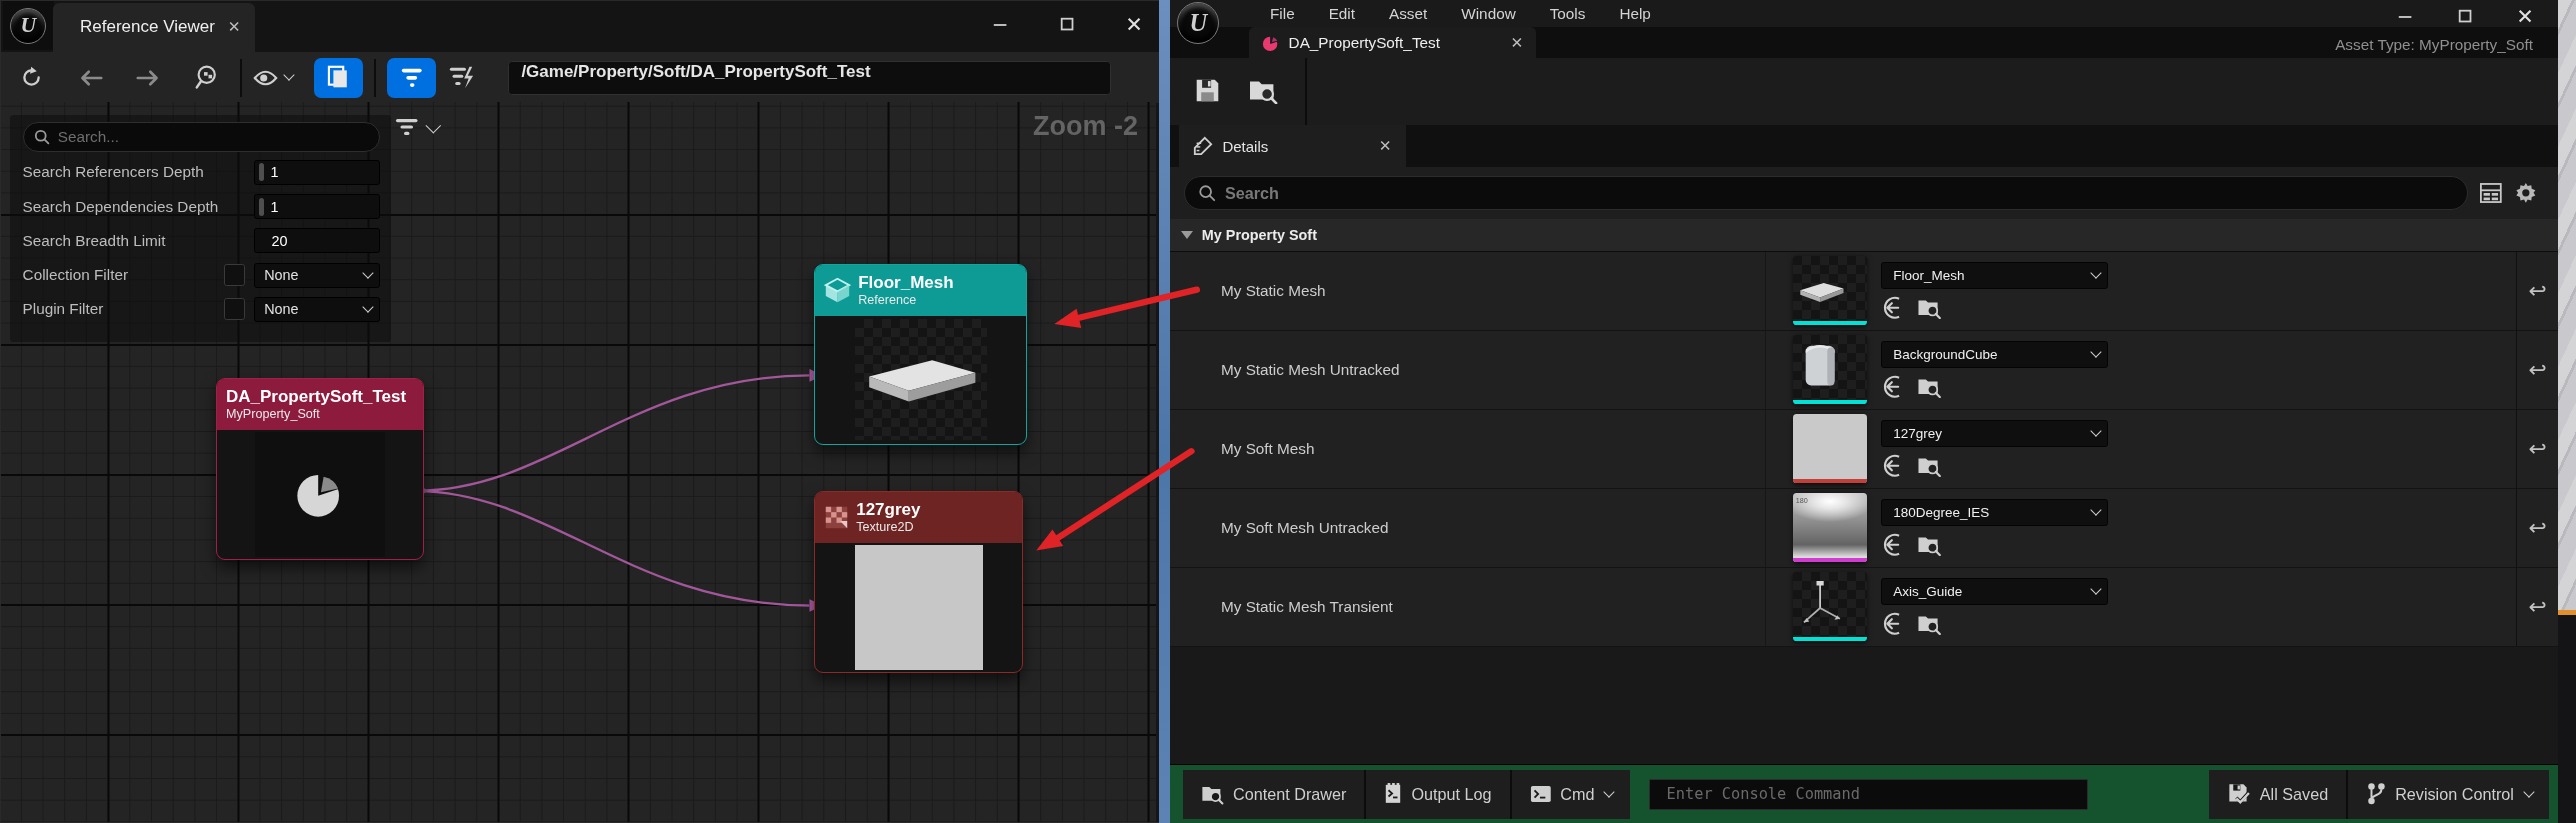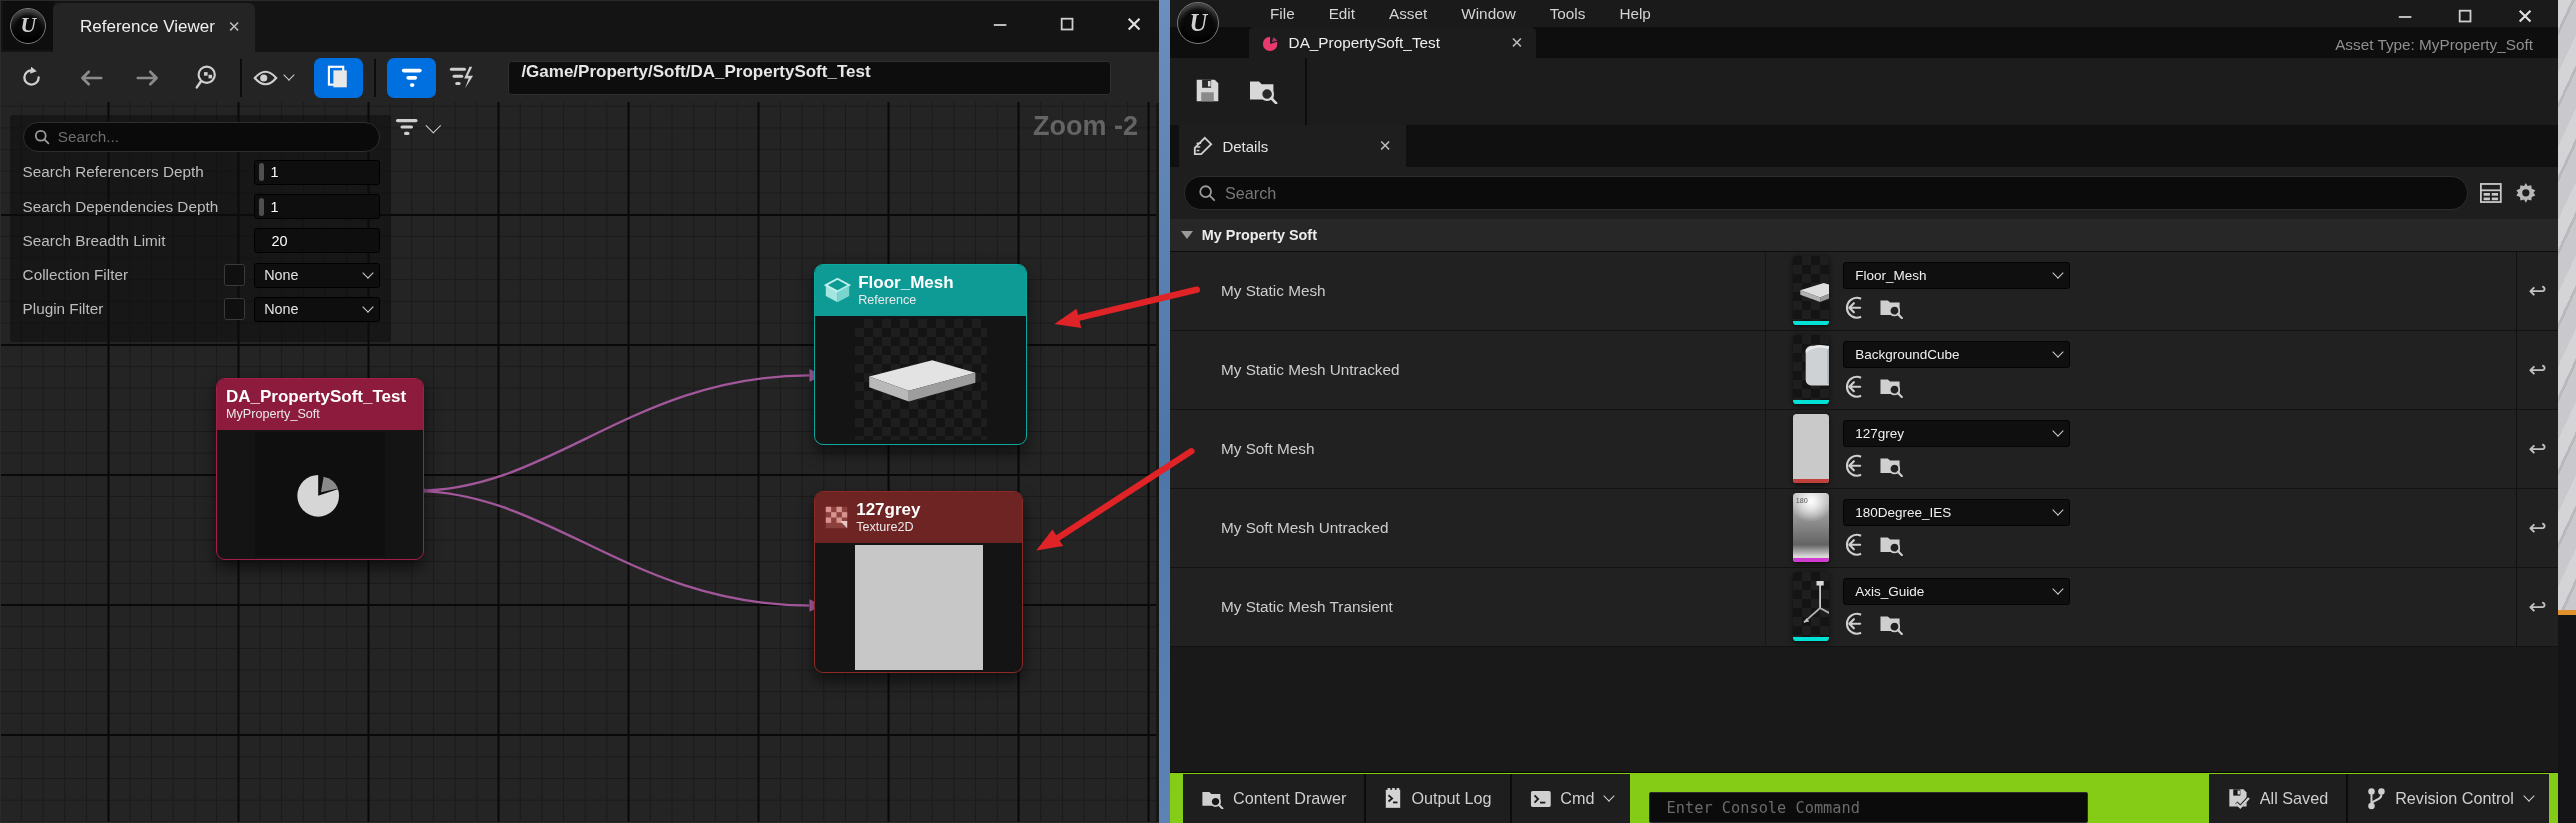--- a/index.html
+++ b/index.html
@@ -108,47 +108,47 @@
   .rw-toolbar { position:absolute; left:0; top:58px; width:100%; height:67px; background:#1c1c1c;
                 display:flex; align-items:center; gap:27px; padding-left:23.5px; }
   .rw-toolbar .sep { width:1.8px; height:67px; background:#0c0c0c; position:absolute; left:135px; top:0; }
 
   
   .rw-details { position:absolute; left:0; top:125px; width:100%; height:650px; background:#191919; }
   .d-tabbar { height:42px; background:#101010; position:relative; }
   .d-tab { position:absolute; left:9px; top:0; width:227px; height:42px; background:#1e1e1e;
            display:flex; align-items:center; gap:9px; padding:0 14.4px; }
   .d-tab .t { color:#e5e5e5; font-size:15px; flex:1; }
-  .d-searchrow { height:52px; background:#1e1e1e; display:flex; align-items:center; padding:0 21.7px 0 14.4px; gap:12.6px; }
+  .d-searchrow { height:52px; background:#1e1e1e; display:flex; align-items:center; padding:0 21.7px 0 14.4px; gap:12.6px;font-weight:bold; }
   .d-search { flex:1; height:34px; border-radius:17px; background:#0b0b0b; border:0.9px solid #2c2c2c;
               display:flex; align-items:center; gap:9px; padding:0 12.6px; color:#787878; font-size:16.2px; }
   .d-cat { height:32.5px; background:#272727; border-bottom:0.9px solid #0d0d0d;
            display:flex; align-items:center; gap:9px; padding-left:10.8px; }
   .d-cat .t { color:#ececec; font-size:14.4px; font-weight:bold; }
   .tri-down { width:0; height:0; border-left:6.3px solid transparent; border-right:6.3px solid transparent;
               border-top:8.1px solid #9a9a9a; }
   .prow { height:79px; background:#212121; border-bottom:0.9px solid #131313; display:flex; align-items:stretch; }
   .prow .plabel { width:596px; display:flex; align-items:center; padding-left:51px;
                   color:#cdcdcd; font-size:15.3px; border-right:1.8px solid #161616; }
   .prow .pval { flex:1; display:flex; align-items:center; padding-left:27px; gap:14.4px; }
-  .thumb { width:36px; height:69px; border-radius:3.6px; overflow:hidden; position:relative;
+  .thumb { width:74px; height:69px; border-radius:3.6px; overflow:hidden; position:relative;
            box-shadow:0 1.8px 5.4px rgba(0,0,0,.6); flex:0 0 auto; }
   .thumb .strip { position:absolute; left:0; bottom:0; width:100%; height:4.5px; }
   .vstack { display:flex; flex-direction:column; gap:7.2px; }
   .ddown { width:227px; height:27px; background:#0f0f0f; border:0.9px solid #040404; border-radius:2.7px;
            color:#f0f0f0; font-size:13.5px; display:flex; align-items:center; justify-content:space-between;
            padding:0 9px 0 10.8px; }
   .ddown .chev { width:8.1px; height:8.1px; }
   .icorow { display:flex; gap:12.6px; align-items:center; }
   .prow .pright { width:42px; border-left:0.9px solid #101010; display:flex; align-items:center; justify-content:center; }
   .revert { color:#c2c2c2; font-size:21.7px; font-family:"DejaVu Sans", sans-serif; }
 
   
-  .rw-status { position:absolute; left:0; bottom:0; width:100%; height:51px; background:#84cc16;
-               border-top:1.8px solid #020202; display:flex; align-items:flex-end; }
+  .rw-status { position:absolute; left:0; bottom:0; width:100%; height:59px; background:#14532d;
+               border-top:1.8px solid #020202; display:flex; align-items:center; }
   .sb-item { height:49px; display:flex; align-items:center; gap:9px; padding:0 18px; color:#cfcfcf;
              font-size:16.2px; background:#1e1e1e; border-right:2.7px solid #0c0c0c; }
   .sb-console { width:439px; height:31px; background:#0b0b0b; border:0.9px solid #2c2c2c; border-radius:1.8px;
                 margin-left:19px; display:flex; align-items:center; padding:0 17px;
                 color:#6a6a6a; font-size:15.3px; font-family:"DejaVu Sans Mono", monospace; }
 
   
   #anno { position:absolute; left:0; top:0; width:2576px; height:823px; pointer-events:none; z-index:60; }
 </style>
 </head>

